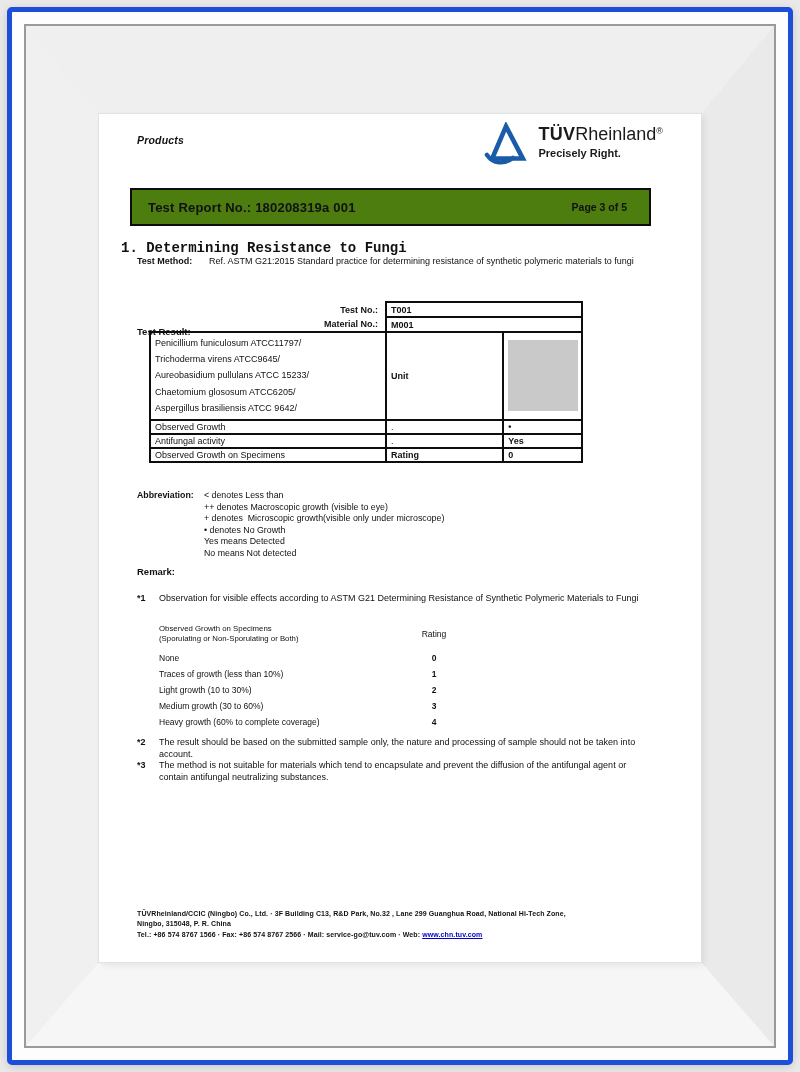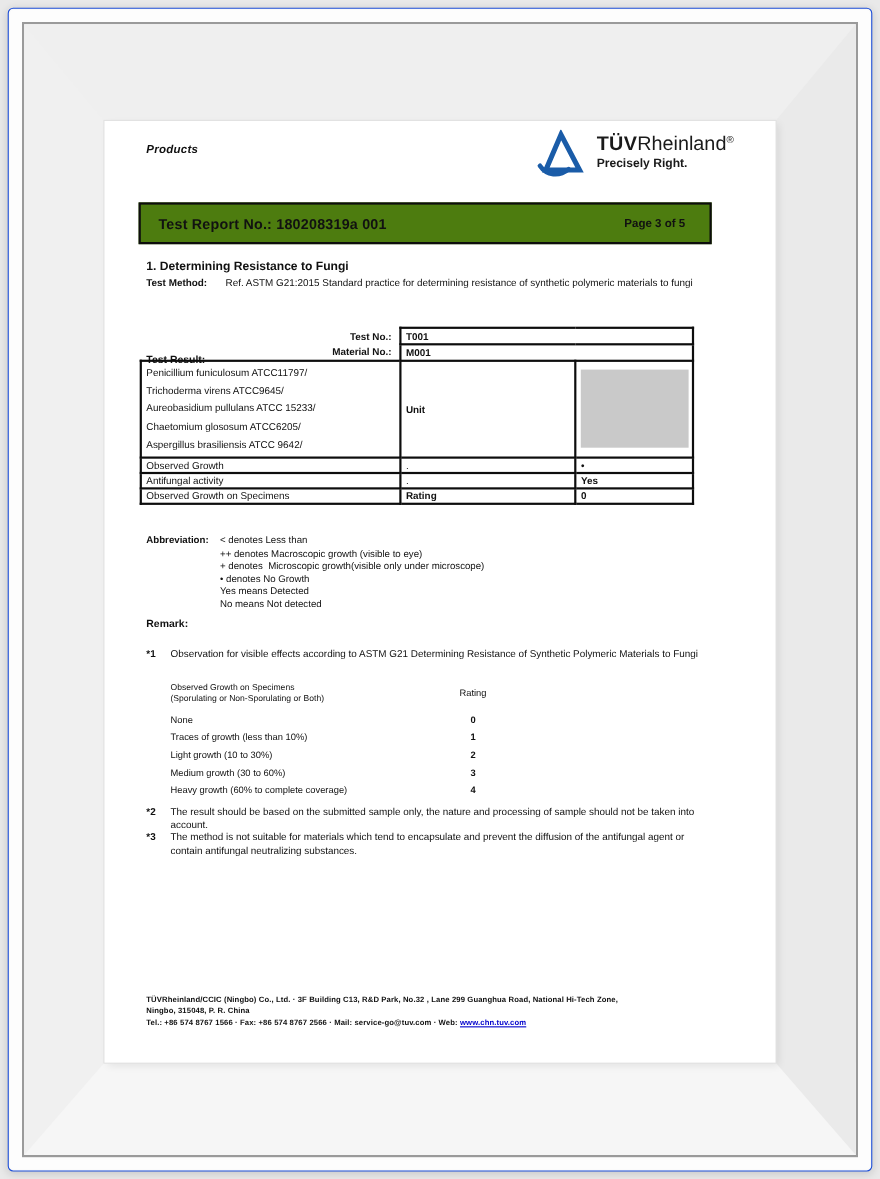--- a/index.html
+++ b/index.html
@@ -14,21 +14,21 @@
     background:#e9e9e9;
     font-family:"Liberation Sans","DejaVu Sans",sans-serif;
     color:var(--ink);
     position:relative;
     overflow:hidden;
   }
   
   .frame-outer{
     position:absolute; inset:7px;
     background:#fdfdfd;
-    border:1px solid #1d4ed8;
+    border:5px solid #1d4ed8;
     border-radius:5px;
     box-shadow:0 2px 8px rgba(0,0,0,0.14), inset 0 0 2px rgba(0,0,0,0.06);
   }
   .frame-mat{
     position:absolute; inset:14px;
     box-shadow:0 0 0 2px #9a9a9a;
     border-style:solid;
     border-width:88px 73px 84px 73px;
     border-color:#efefef #eaeaea #f6f6f6 #f0f0f0;
     background:#ffffff;
@@ -61,29 +61,29 @@
     position:absolute; left:31px; top:74px;
     width:521px; height:38px;
     border:2.5px solid #0d0d0d;
     background:#4d7c0f;
     display:flex; align-items:center; justify-content:space-between;
     padding:0 22px 0 16px;
   }
   .report-title{font-size:13px; font-weight:bold; letter-spacing:0.2px;}
   .report-page{font-size:10.5px; font-weight:bold;}
   
-  .sec-heading{position:absolute; left:38px; top:126px; font-size:11px; font-weight:bold;}
+  .sec-heading{position:absolute; left:22px; top:126px; font-size:14px; font-weight:bold;font-family:Liberation Mono, monospace;}
   .test-method{position:absolute; left:38px; top:142px; display:flex; font-size:9px; line-height:11.5px;}
   .tm-label{width:72px; font-weight:bold; flex:none;}
   .tm-text{width:452px;}
   .test-result-label{position:absolute; left:38px; top:174px; font-size:9.5px; font-weight:bold;margin-top:38px;}
   
   table.result{
-    position:absolute; left:32px; top:187px;
-    width:504px;
+    position:absolute; left:50px; top:187px;
+    width:434px;
     border-collapse:collapse;
     font-size:9px;
   }
   table.result td{
     border:2px solid #0d0d0d;
     padding:1px 4px;
     vertical-align:middle;
   }
   table.result td.noborder{
     border:none;

